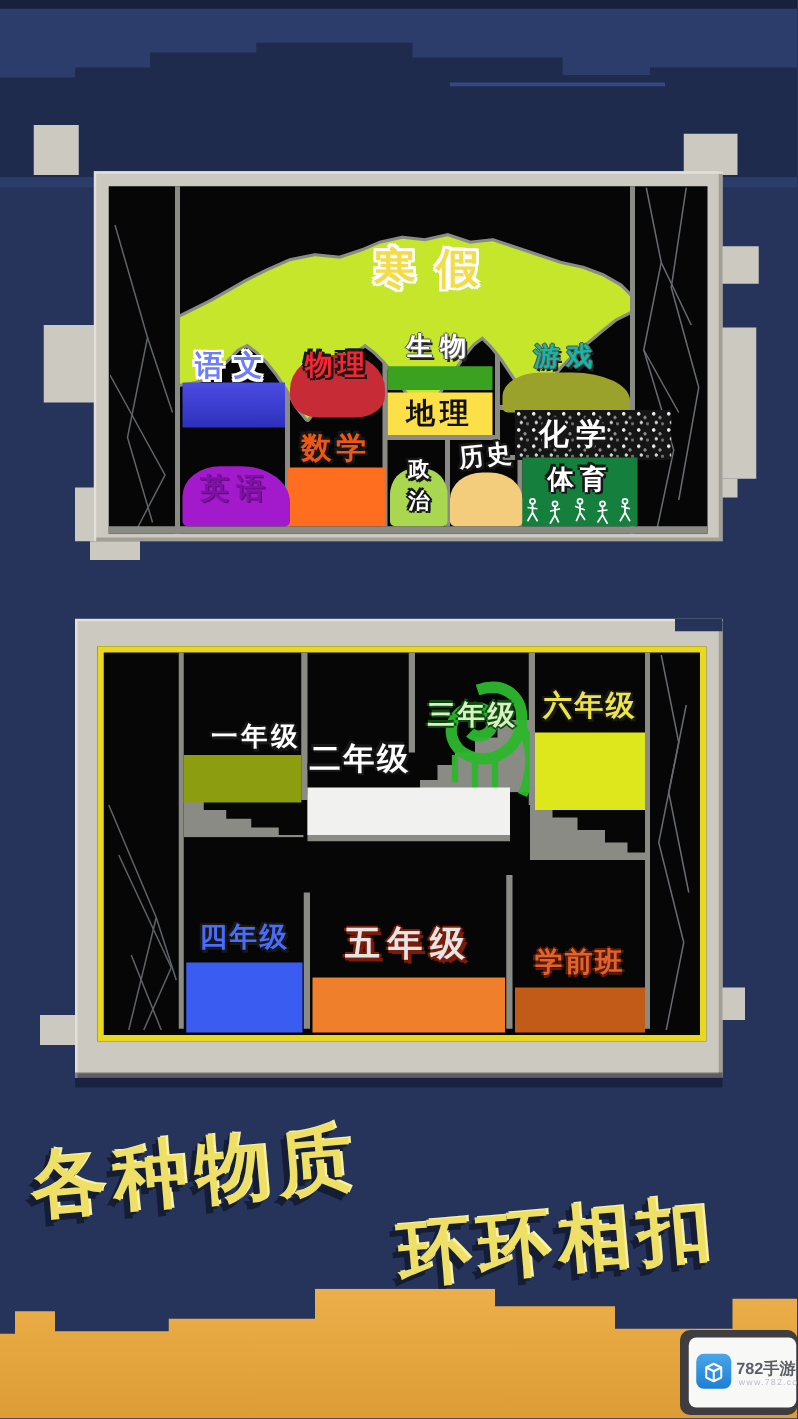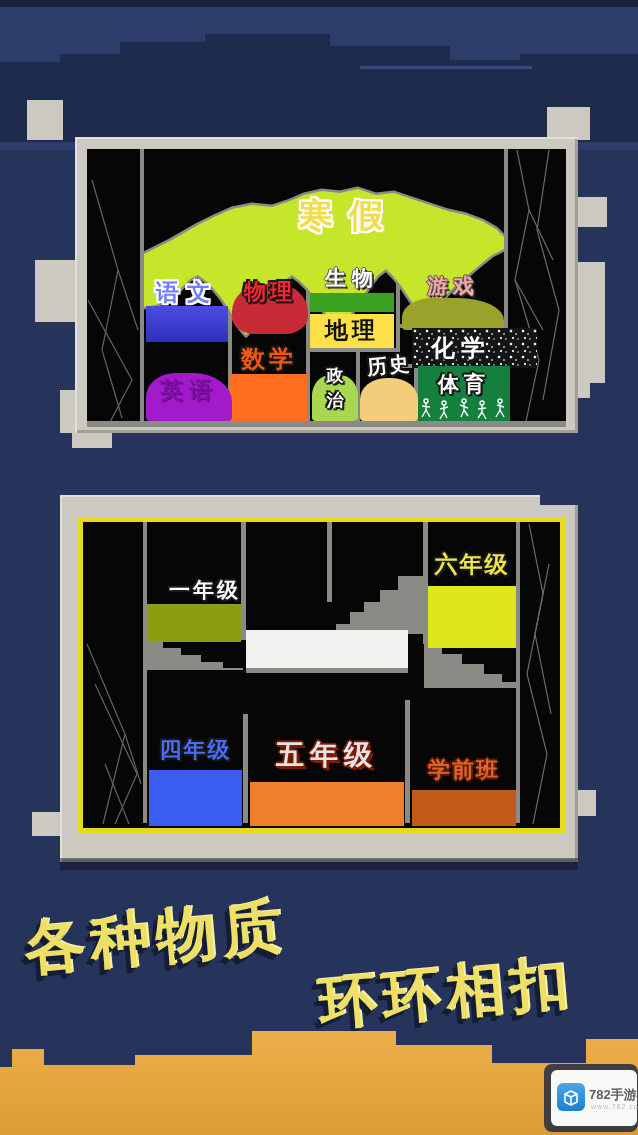--- a/index.html
+++ b/index.html
@@ -98,21 +98,21 @@
   <div class="abs" style="left:310px;top:266px;width:84px;height:46px;">
     <div class="abs lbl og" style="left:0;top:0;width:84px;font-size:21px;letter-spacing:6px;color:#fff;">生物</div>
     <div class="abs" style="left:0;top:27px;width:84px;height:19px;background:#3aa121;"></div>
   </div>
 
   <div class="abs" style="left:310px;top:314px;width:84px;height:34px;background:#fde047;">
     <div class="abs lbl" style="left:0;top:4px;width:84px;font-size:23px;letter-spacing:4px;color:#111;">地理</div>
   </div>
 
   <div class="abs" style="left:402px;top:272px;width:102px;height:58px;">
-    <div class="abs lbl og" style="left:0;top:2px;width:102px;font-size:21px;letter-spacing:5px;color:#fca5a5;">游戏</div>
+    <div class="abs lbl og" style="left:0;top:2px;width:102px;font-size:21px;letter-spacing:5px;color:#14b8a6;">游戏</div>
     <div class="abs" style="left:0;top:26px;width:102px;height:32px;background:#9aa22b;border-radius:30% 45% 4px 4px / 60% 70% 4px 4px;"></div>
   </div>
 
   <div class="abs speckle" style="left:412px;top:328px;width:98px;height:40px;">
     <div class="abs lbl od" style="left:0;top:7px;width:98px;font-size:24px;letter-spacing:6px;color:#fff;">化学</div>
   </div>
 
   <div class="abs" style="left:230px;top:344px;width:78px;height:77px;">
     <div class="abs lbl od" style="left:0;top:2px;width:78px;font-size:24px;letter-spacing:4px;color:#ef5712;">数学</div>
     <div class="abs" style="left:0;top:30px;width:78px;height:47px;background:#ff6e1f;"></div>
@@ -195,21 +195,34 @@
   <div class="abs div" style="left:336px;top:576px;width:92px;height:58px;
        clip-path:polygon(92px 0,92px 58px,0 58px,0 48px,14px 48px,14px 36px,28px 36px,28px 26px,44px 26px,44px 14px,62px 14px,62px 0);"></div>
   <div class="abs div" style="left:424px;top:644px;width:92px;height:44px;
        clip-path:polygon(0 0,18px 0,18px 10px,38px 10px,38px 20px,60px 20px,60px 30px,78px 30px,78px 38px,92px 38px,92px 44px,0 44px);"></div>
 
   <div class="abs" style="left:147px;top:556px;width:94px;height:90px;">
     <div class="abs lbl od" style="left:0;top:22px;width:116px;font-size:21px;letter-spacing:3px;color:#fff;">一年级</div>
     <div class="abs" style="left:0;top:48px;width:94px;height:38px;background:#8c9d10;"></div>
   </div>
 
-
+  <div class="abs" style="left:246px;top:556px;width:84px;height:80px;">
+    <div class="abs lbl od" style="left:-4px;top:38px;width:92px;font-size:25px;letter-spacing:2px;color:#fff;">二年级</div>
+  </div>
+
+  <div class="abs" style="left:332px;top:524px;width:92px;height:132px;">
+    <svg width="92" height="132" viewBox="0 0 92 132" style="position:absolute;left:0;top:0;">
+      <g stroke="#2db82d" fill="none" opacity=".95">
+        <path stroke-width="9" d="M50 28 C74 20 88 36 85 55 C82 76 62 88 44 81 C28 75 24 56 36 46 C46 38 62 42 62 54 C62 64 50 68 44 62"></path>
+        <path stroke-width="8" d="M84 56 C95 72 94 94 86 112"></path>
+        <path stroke-width="5" d="M32 80 L32 102 M48 86 L48 122 M64 82 L64 106"></path>
+      </g>
+    </svg>
+    <div class="abs lbl" style="left:0;top:36px;width:92px;font-size:22px;letter-spacing:2px;color:#d8f0c4;text-shadow:2px 0 0 #0d4d0d,-2px 0 0 #0d4d0d,0 2px 0 #0d4d0d,0 -2px 0 #0d4d0d;">三年级</div>
+  </div>
 
   <div class="abs" style="left:428px;top:548px;width:88px;height:100px;padding-left:36px;">
     <div class="abs lbl od" style="left:0;top:4px;width:88px;font-size:23px;letter-spacing:2px;color:#ece44a;">六年级</div>
     <div class="abs" style="left:0;top:38px;width:88px;height:62px;background:#dde71b;"></div>
   </div>
 
   <div class="abs" style="left:246px;top:630px;width:162px;height:38px;background:#f1f1ef;box-shadow:0 5px 0 0 #8b8b85;"></div>
 
   <div class="abs" style="left:149px;top:730px;width:93px;height:96px;">
     <div class="abs lbl od" style="left:0;top:8px;width:93px;font-size:22px;letter-spacing:2px;color:#4a6cfa;">四年级</div>

